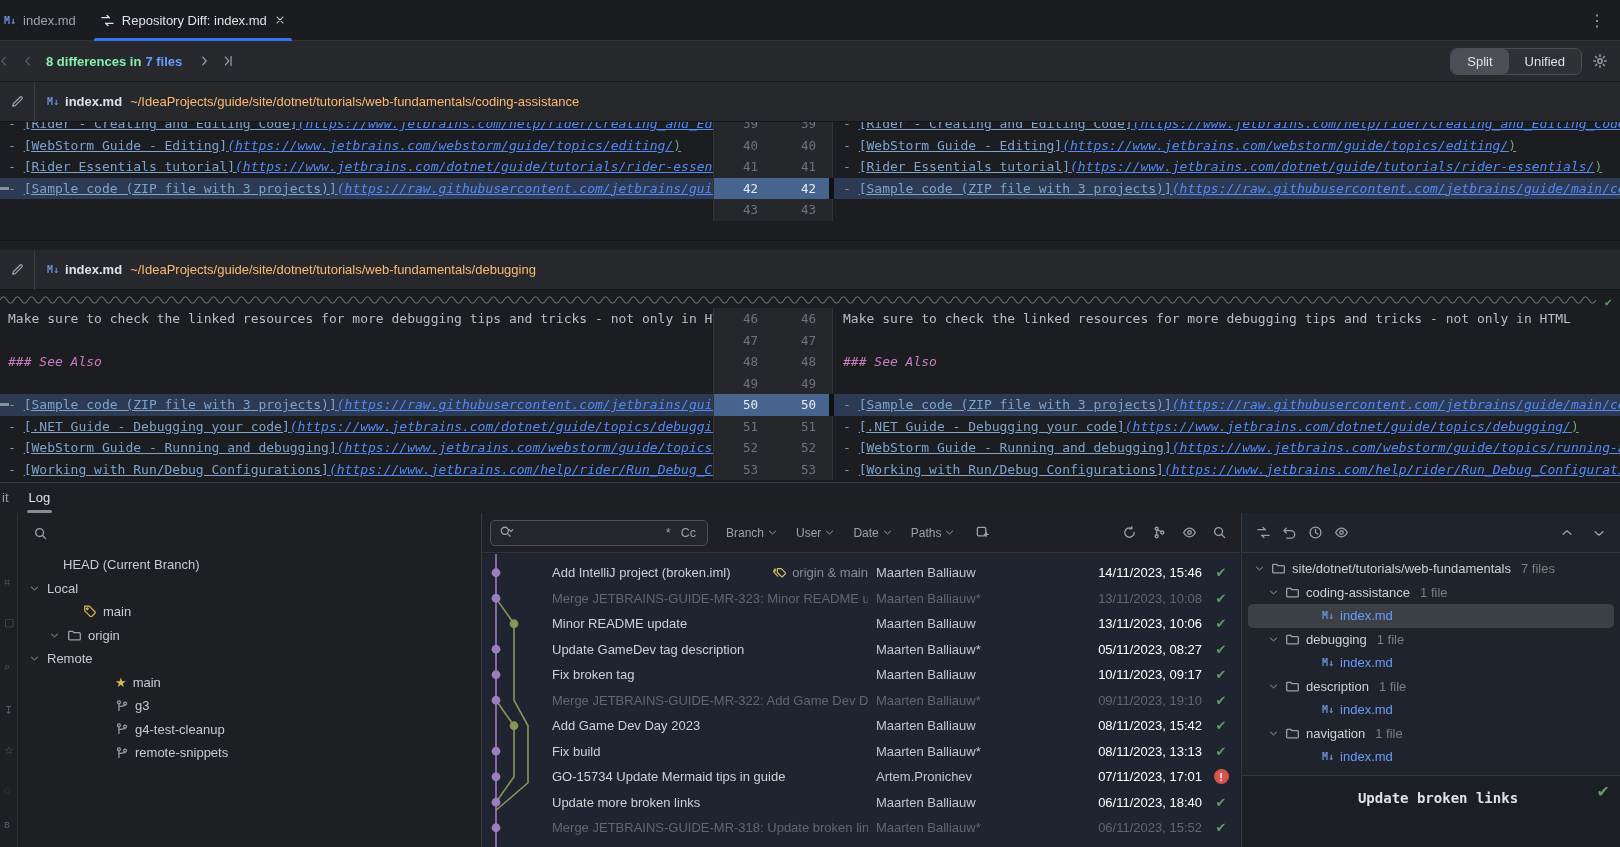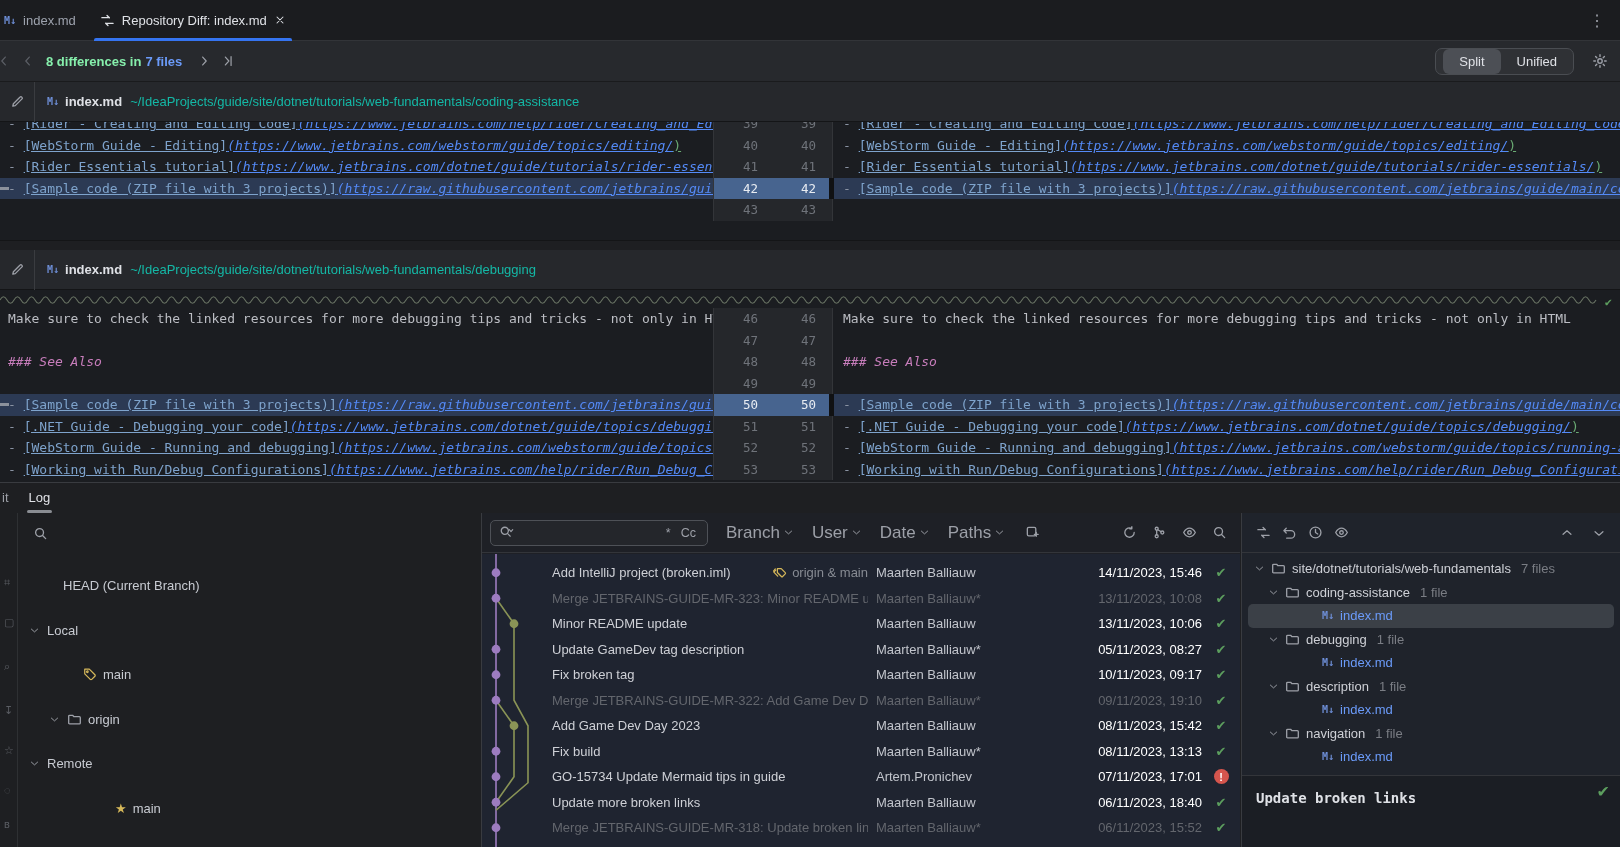--- a/index.html
+++ b/index.html
@@ -23,32 +23,32 @@
   #diff-toolbar { left:0; top:41px; width:1620px; height:41px; background:#27292d;
                   border-bottom:1px solid #1a1b1d; display:flex; align-items:center; font-size:13px; }
   .nav-ic { color:#9da0a8; display:inline-flex; align-items:center; justify-content:center; width:24px; height:24px; }
   .dim-ic { color:#5c5f66; }
   #diff-counter { color:#86efac; font-weight:bold; margin-left:6px; }
   #files-link { color:#6b9bfa; font-weight:bold; margin-left:4px; }
   #rev-center { position:absolute; left:0; right:0; text-align:center; color:#ced0d6; font-size:13px; pointer-events:none; }
   #rev-center b { font-weight:normal; }
   #rev-center .arr { color:#9da0a8; padding:0 16px; }
   #seg { margin-left:auto; display:flex; border:1px solid #4a4d52; border-radius:7px; overflow:hidden;
-         background:#2f3135; margin-right:14px;padding-left:7px; }
+         background:#2f3135; margin-right:6px; }
   .seg-btn { padding:5px 16px; font-size:13px; color:#dfe1e6; }
   .seg-btn.sel { background:#4c4f55; border-radius:6px; }
 
   
   #diff-area { left:0; top:82px; width:1620px; height:400px; background:#1b1d21; }
   .sec-header { height:40px; background:#26282c; border-bottom:1px solid #141517;
                 display:flex; align-items:center; font-size:13px; }
   .sec-header .pencil { width:34px; display:flex; justify-content:center; color:#9da0a8; }
   .sec-header .vdiv { width:1px; height:40px; background:#3a3c40; margin-right:12px; }
   .sec-header .fname { color:#dfe1e6; font-weight:bold; margin:0 8px 0 6px; }
-  .sec-header .fpath { color:#14b8a6; }
+  .sec-header .fpath { color:#fdba74; }
   .sec-gap { height:10px; background:#1e1f22; border-top:1px solid #141517; }
 
   .code { font-family:"DejaVu Sans Mono",monospace; font-size:13px; line-height:21.5px; }
   .d-row { display:grid; grid-template-columns:713px 59px 60px 1fr; height:21.5px; position:relative; }
   .d-cell { white-space:pre; overflow:hidden; }
   .d-left { padding-left:8px; }
   .d-right { padding-left:10px; border-left:1px solid #333539; }
   .d-num { background:#25272b; color:#6f737a; text-align:right; font-size:12.5px; }
   .d-numL { padding-right:14px; border-left:1px solid #333539; }
   .d-numR { padding-right:16px; }
@@ -71,32 +71,32 @@
   #bottom-tabs { height:30px; display:flex; align-items:flex-start; padding-top:5px; font-size:13px; }
   .btab { position:relative; padding:2px 10px; color:#9da0a8; }
   .btab.active { color:#dfe1e6; }
   .btab.active .underline { position:absolute; left:8px; right:8px; bottom:-6px; height:3px; background:#8a8d93; border-radius:2px; }
   #panels { position:absolute; left:0; top:30px; right:0; bottom:0; }
   #left-strip { position:absolute; left:0; top:0; width:18px; bottom:0; border-right:1px solid #2e3033; }
   #left-strip .stub { position:absolute; left:4px; width:11px; height:11px; color:#5a5d63; font-size:11px; line-height:11px; }
 
   #branches { position:absolute; left:19px; top:0; width:461px; bottom:0; }
   #branches .search-row { height:40px; display:flex; align-items:center; padding-left:14px; color:#9da0a8; }
-  .tree-row { height:23.5px; display:flex; align-items:center; font-size:13px; color:#c8cbd2; gap:6px;margin-top:21px; }
+  .tree-row { height:23.5px; display:flex; align-items:center; font-size:13px; color:#c8cbd2; gap:6px; }
   .tree-row .chev { color:#9da0a8; width:14px; display:inline-flex; justify-content:center; }
   .tree-row .sp { display:inline-block; }
   .suffix { color:#7a7d84; margin-left:4px; }
 
   #log { position:absolute; left:481px; top:0; width:759px; bottom:0; border-left:1px solid #393b40; background:#1e2026; }
   #log-toolbar { height:40px; display:flex; align-items:center; border-bottom:1px solid #33353a; padding:0 8px; }
   #search-field { width:218px; height:26px; border:1px solid #4e5157; border-radius:5px;
                   display:flex; align-items:center; padding:0 8px; color:#9da0a8; gap:4px; background:#24262b; }
   #search-field .grow { flex:1; }
   .tgl { font-size:12.5px; color:#9da0a8; padding:0 3px; }
-  .filter { display:flex; align-items:center; gap:3px; color:#9da0a8; font-size:17px; margin-left:18px; }
+  .filter { display:flex; align-items:center; gap:3px; color:#9da0a8; font-size:12px; margin-left:18px; }
   .tool-ic { width:26px; height:26px; display:inline-flex; align-items:center; justify-content:center; color:#9da0a8; }
   #log-right-icons { margin-left:auto; display:flex; gap:4px; }
   #commit-list { position:absolute; left:0; top:41px; right:0; bottom:0; overflow:hidden; background:#1f2430; }
   #graph-svg { position:absolute; left:0; top:0; }
   .c-row { height:25.5px; display:flex; align-items:center; padding-left:70px; font-size:13px; position:relative; }
   .c-msg { color:#ced0d6; white-space:nowrap; overflow:hidden; flex:0 1 auto; }
   .c-refs { display:flex; align-items:center; gap:5px; color:#878b93; margin-left:auto; white-space:nowrap; padding-right:8px; }
   .c-author { width:178px; flex:none; color:#c2c5cc; white-space:nowrap; overflow:hidden; }
   .c-date { width:148px; flex:none; text-align:right; color:#ffffff; white-space:nowrap; }
   .c-status { width:38px; flex:none; display:flex; justify-content:center; color:#5c9e5e; }
@@ -104,21 +104,21 @@
   .err-badge { width:15px; height:15px; border-radius:50%; background:#d5554d; color:#fff; font-size:11px;
                font-weight:bold; display:flex; align-items:center; justify-content:center; }
 
   #files { position:absolute; left:1241px; top:0; width:379px; bottom:0; border-left:1px solid #393b40; background:#1f232b; }
   #files-toolbar { height:40px; display:flex; align-items:center; border-bottom:1px solid #33353a; padding:0 8px; }
   #files-tree { padding-top:4px; }
   .f-row { height:23.5px; display:flex; align-items:center; gap:6px; font-size:13px; color:#ced0d6; margin:0 6px; border-radius:5px; }
   .f-row.sel { background:#3b4047; }
   .f-row .blue { color:#6b9bfa; }
   #commit-msg-panel { position:absolute; left:0; right:0; top:262px; bottom:0; background:#1b1e24;
-                      border-top:1px solid #33353a; padding:14px 0 0 14px; }
+                      border-top:1px solid #33353a; padding:14px 0 0 14px;text-align:center; }
   #commit-msg-panel .msg { font-family:"DejaVu Sans Mono",monospace; font-weight:bold; font-size:14px; color:#dfe1e6; }
   #commit-msg-panel .ok { position:absolute; right:10px; top:6px; color:#5c9e5e; }
 
   svg.ic { display:block; }
 </style>
 </head>
 <body>
 
 <div id="root">
 

